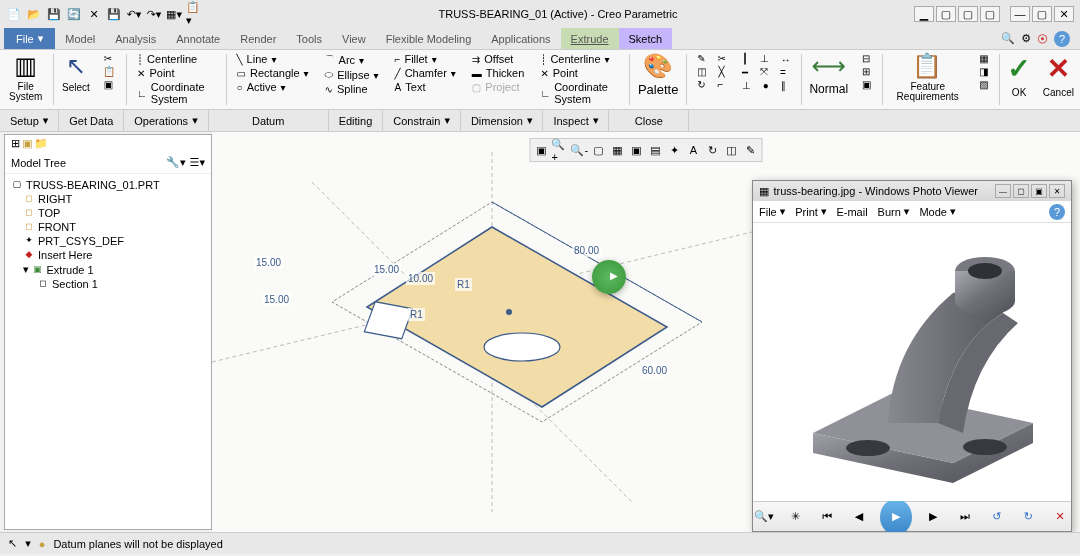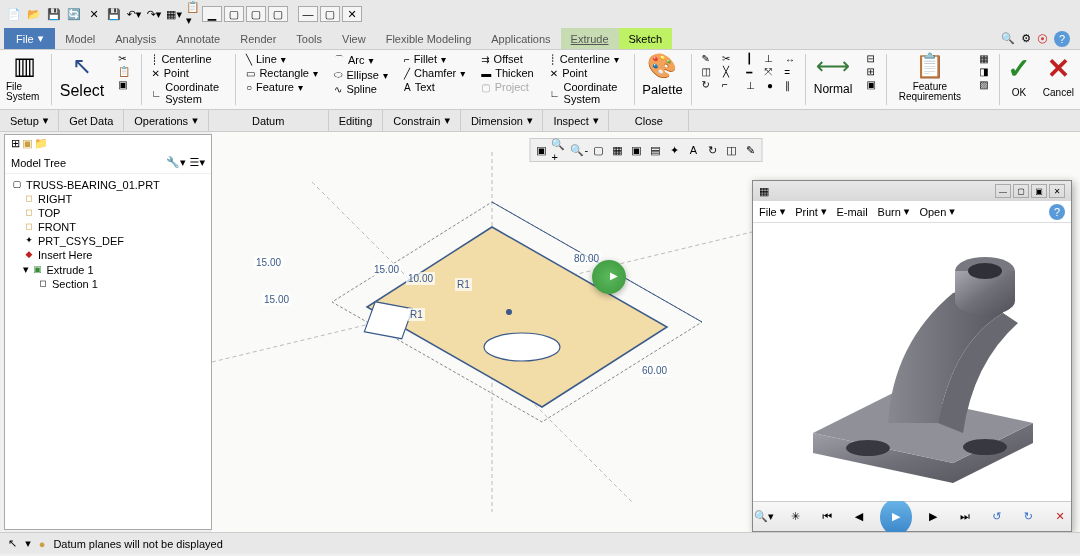--- a/index.html
+++ b/index.html
@@ -8,21 +8,21 @@
     .title-bar { height: 28px; background: #e8e8e8; display: flex; align-items: center; padding: 0 6px; }
     .quick-access { display: flex; gap: 4px; align-items: center; }
     .qa-btn { width: 16px; height: 16px; display: flex; align-items: center; justify-content: center; cursor: pointer; }
     .title-text { flex: 1; text-align: center; font-weight: normal; }
     .win-controls { display: flex; gap: 2px; }
     .win-btn { width: 20px; height: 16px; border: 1px solid #aaa; background: #f5f5f5; cursor: pointer; display: flex; align-items: center; justify-content: center; }
     
     .ribbon-tabs { height: 22px; background: #e8e8e8; display: flex; border-bottom: 1px solid #ccc; padding-left: 4px; }
     .file-btn { padding: 2px 12px; background: #4a7ab8; color: white; display: flex; align-items: center; cursor: pointer; gap: 4px; }
     .ribbon-tab { padding: 2px 10px; cursor: pointer; color: #555; display: flex; align-items: center; }
-    .ribbon-tab.active { background: #bef264; color: #000; }
+    .ribbon-tab.active { background: #c4b5fd; color: #000; }
     .ribbon-tab.extrude { background: #c8dcb4; text-decoration: underline; }
     .ribbon-help { margin-left: auto; display: flex; gap: 6px; align-items: center; padding-right: 10px; }
     
     .ribbon-panel { height: 60px; background: #f8f8f8; display: flex; border-bottom: 1px solid #ccc; }
     .panel-group { display: flex; flex-direction: column; padding: 2px 4px; }
     .big-btn { display: flex; flex-direction: column; align-items: center; padding: 2px 6px; cursor: pointer; gap: 2px; }
     .big-btn .icon { font-size: 24px; }
     .panel-btn { display: flex; align-items: center; gap: 4px; padding: 1px 4px; cursor: pointer; font-size: 10px; }
     .panel-sep { width: 1px; background: #ccc; margin: 4px 2px; }
     .construct-circle { width: 34px; height: 34px; border: 2px dotted #888; border-radius: 50%; position: relative; }
@@ -75,20 +75,21 @@
     <span class="qa-btn">📂</span>
     <span class="qa-btn">💾</span>
     <span class="qa-btn">🔄</span>
     <span class="qa-btn">✕</span>
     <span class="qa-btn">💾</span>
     <span class="qa-btn">↶▾</span>
     <span class="qa-btn">↷▾</span>
     <span class="qa-btn">▦▾</span>
     <span class="qa-btn">📋▾</span>
   </div>
+  <div class="title-text">TRUSS-BEARING_01 (Active) - Creo Parametric</div>
   <div class="win-controls">
     <div class="win-btn">▁</div>
     <div class="win-btn">▢</div>
     <div class="win-btn">▢</div>
     <div class="win-btn">▢</div>
   </div>
   <div style="width:10px"></div>
   <div class="win-controls">
     <div class="win-btn">—</div>
     <div class="win-btn">▢</div>
@@ -115,43 +116,43 @@
     <span>🔍</span>
     <span>⚙</span>
     <span style="color:#d04040">⦿</span>
     <span style="background:#5a9ad8;color:white;border-radius:50%;width:16px;height:16px;display:inline-flex;align-items:center;justify-content:center">?</span>
   </div>
 </div>
 
 <div class="ribbon-panel">
   <div class="big-btn">
     <span class="icon">▥</span>
-    <span style="font-size:10px;line-height:1">File System</span>
+    <span style="font-size:10px;text-align:center;line-height:1">File System</span>
   </div>
   <div class="panel-sep"></div>
   <div class="big-btn">
     <span class="icon" style="color:#2a4a8a">↖</span>
-    <span style="font-size:16px">Select</span>
+    <span style="font-size:10px">Select</span>
   </div>
   <div class="panel-group">
     <div class="panel-btn">✂</div>
     <div class="panel-btn">📋</div>
     <div class="panel-btn">▣</div>
   </div>
   <div class="panel-sep"></div>
   <div class="panel-group">
     <div class="panel-btn">┊ <span>Centerline</span></div>
     <div class="panel-btn">✕ <span>Point</span></div>
     <div class="panel-btn">∟ <span>Coordinate System</span></div>
   </div>
   <div class="panel-sep"></div>
   <div class="panel-group">
     <div class="panel-btn">╲ <span>Line</span> ▾</div>
     <div class="panel-btn">▭ <span>Rectangle</span> ▾</div>
-    <div class="panel-btn">○ <span>Feature</span> ▾</div>
+    <div class="panel-btn">○ <span>Active</span> ▾</div>
   </div>
   <div class="panel-group">
     <div class="panel-btn">⌒ <span>Arc</span> ▾</div>
     <div class="panel-btn">⬭ <span>Ellipse</span> ▾</div>
     <div class="panel-btn">∿ <span>Spline</span></div>
   </div>
   <div class="panel-group">
     <div class="panel-btn">⌐ <span>Fillet</span> ▾</div>
     <div class="panel-btn">╱ <span>Chamfer</span> ▾</div>
     <div class="panel-btn">A <span>Text</span></div>
@@ -335,47 +336,48 @@
       <rect x="225" y="130" width="40" height="30" fill="white" stroke="#3a5a8a" stroke-width="1.2" transform="skewX(-20) skewY(10)"></rect>
 
       <circle cx="297" cy="180" r="3" fill="#3a5a8a"></circle>
       <line x1="280" y1="70" x2="490" y2="190" stroke="#3a5a8a" stroke-width="1" marker-end="url(#arr)"></line>
     </svg>
 
     <div class="dim-label" style="top:124px;left:42px">15.00</div>
     <div class="dim-label" style="top:161px;left:50px">15.00</div>
     <div class="dim-label" style="top:131px;left:160px">15.00</div>
     <div class="dim-label" style="top:140px;left:194px">10.00</div>
-    <div class="dim-label" style="top:120px;left:360px">80.00</div>
+    <div class="dim-label" style="top:112px;left:360px">80.00</div>
     <div class="dim-label" style="top:232px;left:428px">60.00</div>
     <div class="dim-label" style="top:146px;left:243px">R1</div>
     <div class="dim-label" style="top:176px;left:196px">R1</div>
 
     <div class="green-cursor" style="top:128px;left:380px">
       <span style="position:absolute;left:18px;top:10px;color:#fff;font-size:10px">▶</span>
     </div>
 
     <div class="photo-viewer">
       <div class="pv-title">
         <span>▦</span>
+        <span>truss-bearing.jpg - Windows Photo Viewer</span>
         <div class="pv-title-controls">
           <div class="pv-title-btn">—</div>
           <div class="pv-title-btn">▢</div>
           <div class="pv-title-btn">▣</div>
           <div class="pv-title-btn">✕</div>
         </div>
       </div>
       <div class="pv-menu">
         <span class="pv-menu-item"><span>File</span> ▾</span>
         <span class="pv-menu-item"><span>Print</span> ▾</span>
         <span class="pv-menu-item">
             <span>E-mail</span>
           </span>
         <span class="pv-menu-item"><span>Burn</span> ▾</span>
-        <span class="pv-menu-item"><span>Open</span> ▾</span>
+        <span class="pv-menu-item"><span>Mode</span> ▾</span>
         <span class="pv-help">?</span>
       </div>
       <div class="pv-content">
         <svg width="320" height="278" viewBox="0 0 320 278">
           <defs>
             <linearGradient id="metal" x1="0" y1="0" x2="1" y2="1">
               <stop offset="0%" stop-color="#a8a8b0"></stop>
               <stop offset="50%" stop-color="#707078"></stop>
               <stop offset="100%" stop-color="#505058"></stop>
             </linearGradient>

